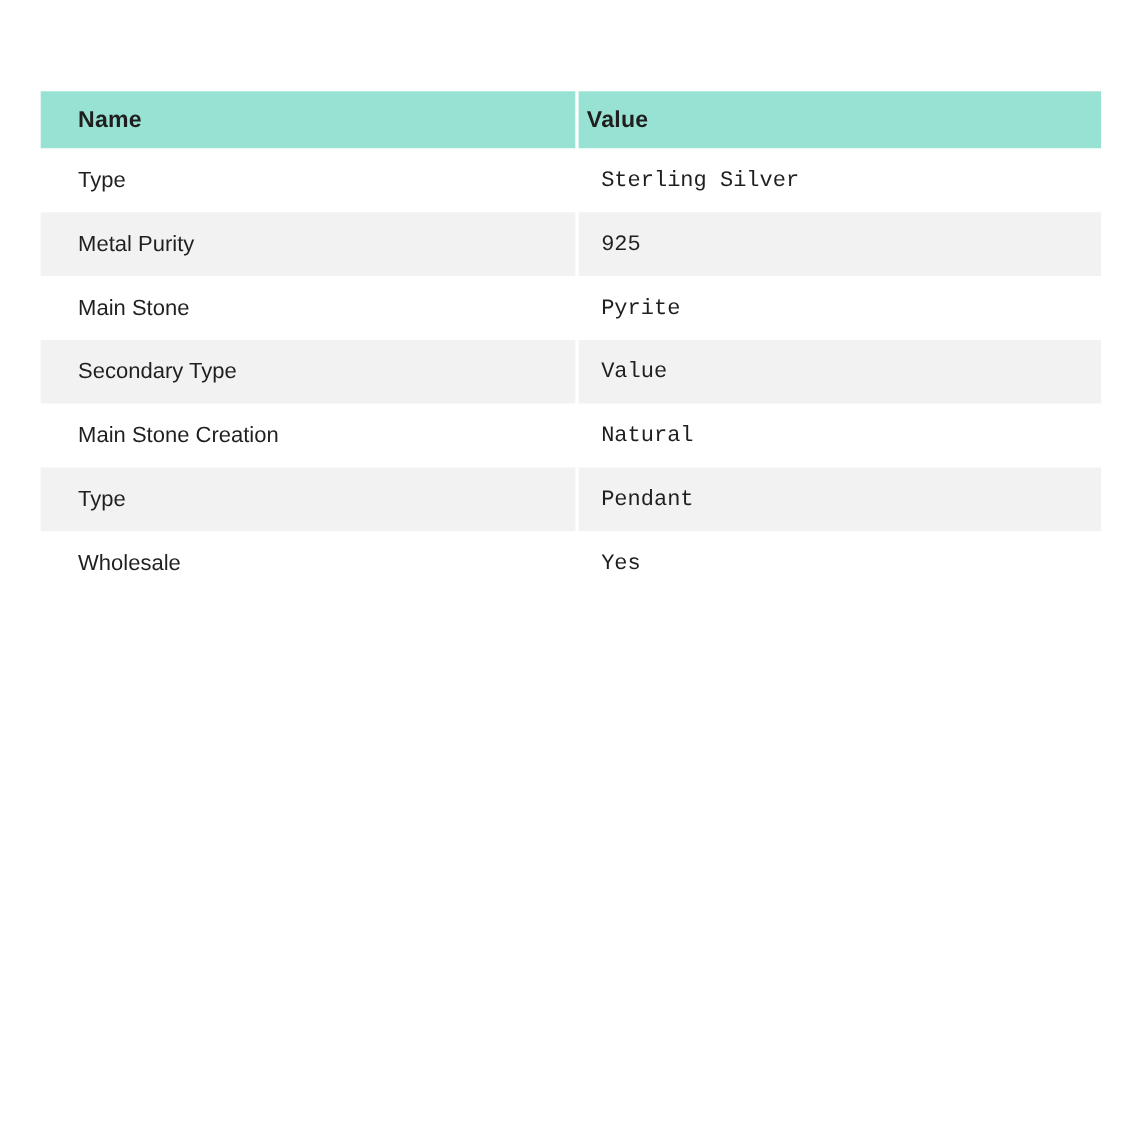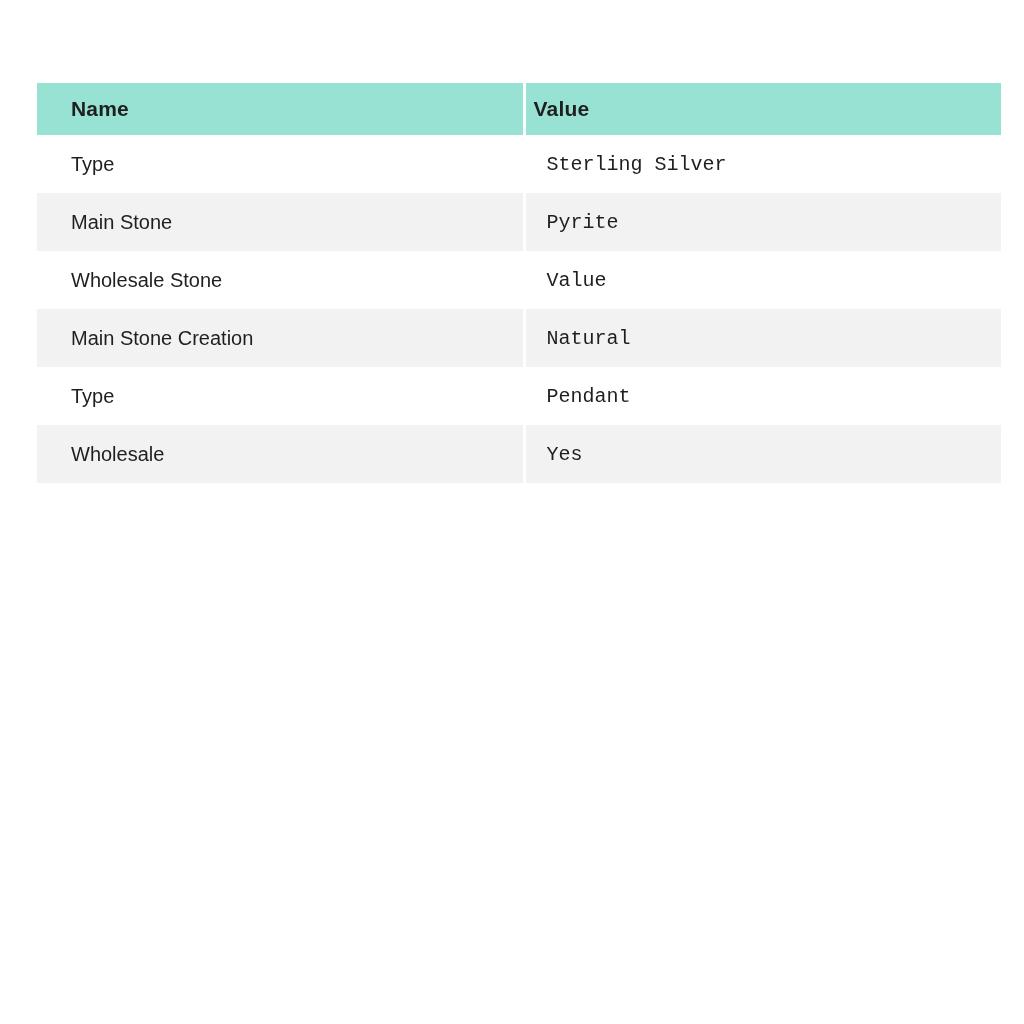--- a/index.html
+++ b/index.html
@@ -63,25 +63,29 @@
       <th class="name-col-h">Name</th>
       <th class="value-col-h">Value</th>
     </tr>
   </thead>
   <tbody>
       <tr>
     <td class="name-cell">Type</td>
     <td class="value-cell">Sterling Silver</td>
   </tr>
       <tr>
+    <td class="name-cell">Metal Purity</td>
+    <td class="value-cell">925</td>
+  </tr>
+      <tr>
     <td class="name-cell">Main Stone</td>
     <td class="value-cell">Pyrite</td>
   </tr>
       <tr>
-    <td class="name-cell">Wholesale Stone</td>
+    <td class="name-cell">Secondary Type</td>
     <td class="value-cell">Value</td>
   </tr>
       <tr>
     <td class="name-cell">Main Stone Creation</td>
     <td class="value-cell">Natural</td>
   </tr>
       <tr>
     <td class="name-cell">Type</td>
     <td class="value-cell">Pendant</td>
   </tr>

